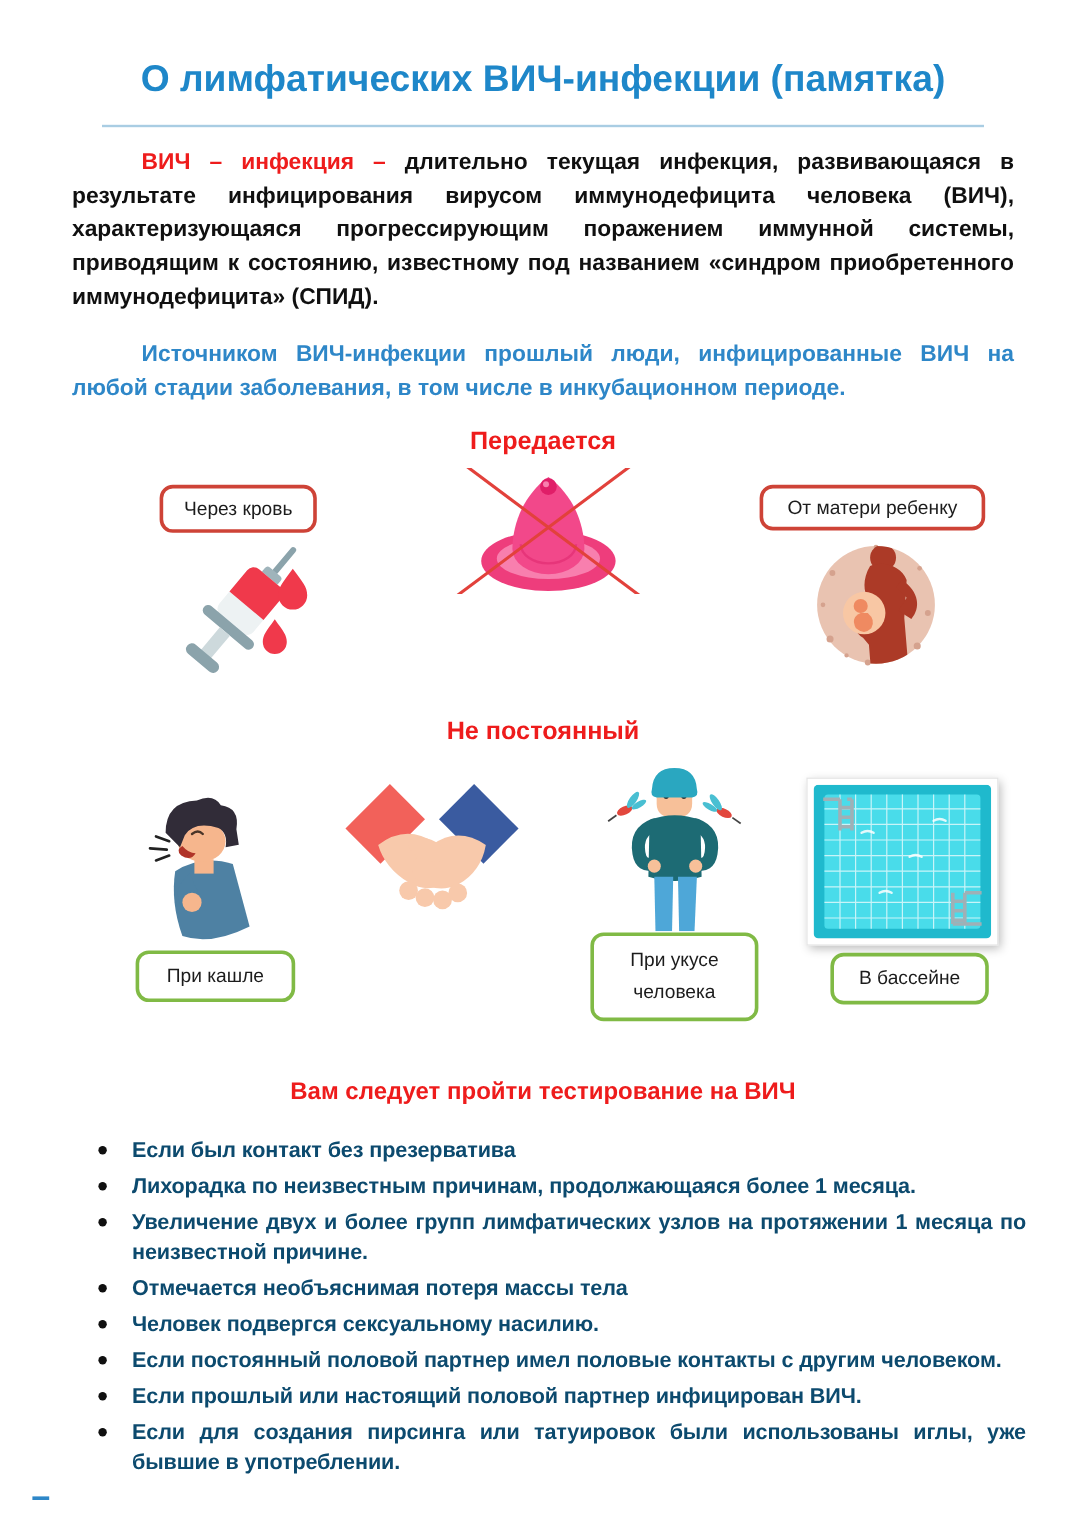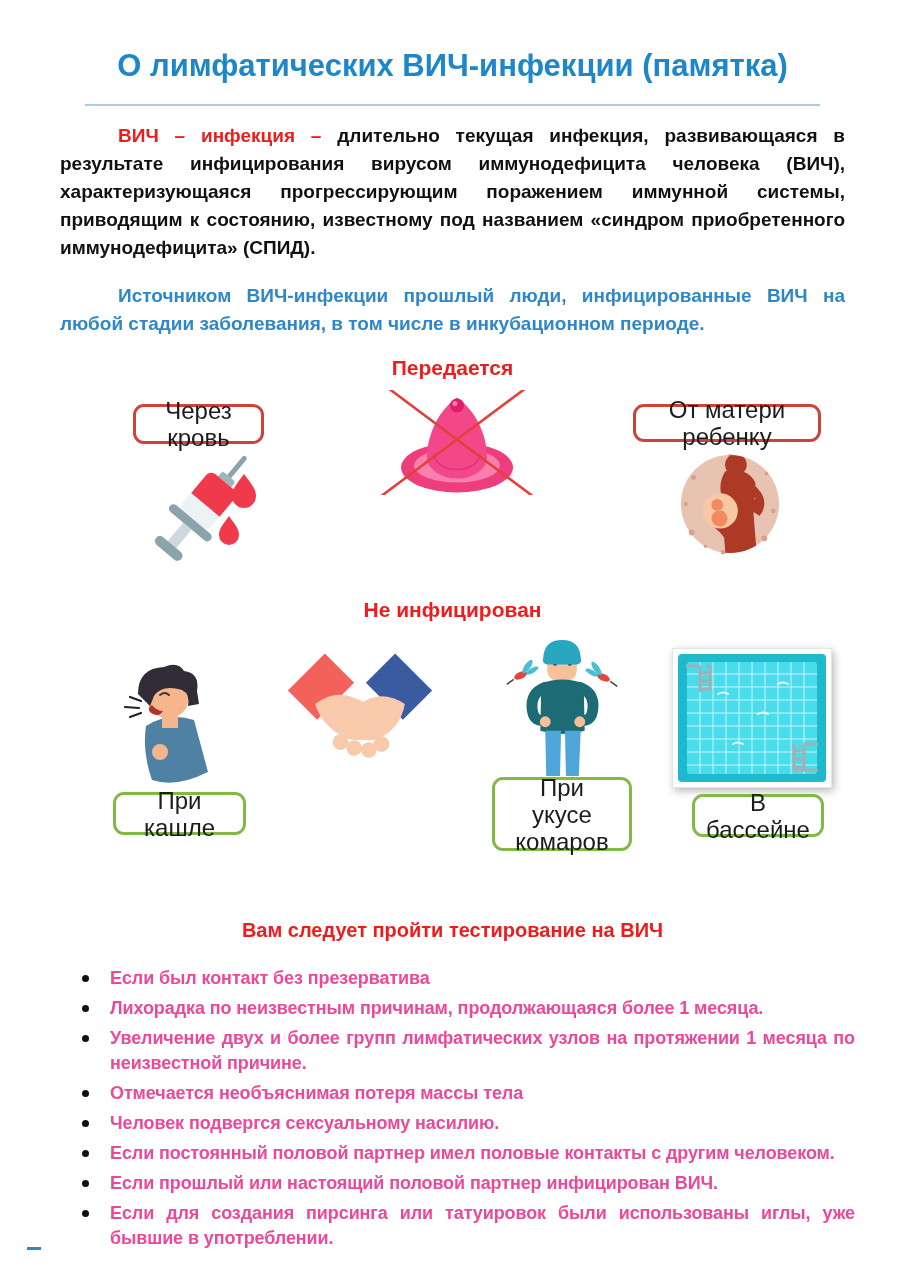--- a/index.html
+++ b/index.html
@@ -42,21 +42,21 @@
   .section-heading.tight { margin-top:10px; }
   .icon-row { position:relative; width:905px; }
   .row-transmitted { height:190px; margin-top:14px; }
   .row-not-transmitted { height:222px; margin-top:10px; }
   .abs { position:absolute; }
   .label-box {
     display:flex; align-items:center; justify-content:center;
     background:#fff;
     border-radius:11px;
     padding:6px 12px;
-    font-size:24px; line-height:27px; font-weight:400;
+    font-size:16px; line-height:27px; font-weight:400;
     color:#1c1c1c; text-align:center;
   }
   .label-box.red { border:3.5px solid #ce4337; }
   .label-box.green { border:3px solid #80ba45; }
   .pool-card {
     background:#fff;
     border:1px solid #e4e4e4;
     box-shadow:2px 3px 8px rgba(0,0,0,0.28);
     padding:5px;
   }
@@ -64,21 +64,21 @@
     margin:22px 50px 0 76px;
     list-style:none;
   }
   .test-list li {
     position:relative;
     padding-left:34px;
     font-size:18px; line-height:25px; font-weight:700;
     letter-spacing:-0.1px;
     text-align:justify;
     margin-bottom:5px;
-    color:#ec4899;
+    color:#0c4a6e;
   }
   .test-list li::before {
     content:"";
     position:absolute; left:6px; top:9px;
     width:7px; height:7px; border-radius:50%;
     background:#101010;
   }
   .footer-mark {
     position:absolute; left:27px; top:1247px;
     width:14px; height:3px; background:#2e87c8;
@@ -158,21 +158,21 @@
         </g>
         <g clip-path="url(#pcirc)">
           <circle cx="45" cy="62" r="18" fill="#f8c7a4"></circle>
           <circle cx="42" cy="56" r="6" fill="#ef8a61"></circle>
           <path d="M42 62q-9 4-4 13 7 6 13 0 4-7-3-13z" fill="#ef8a61"></path>
         </g>
       </svg>
     </div>
   </div>
 
-  <h2 class="section-heading tight">Не инфицирован</h2>
+  <h2 class="section-heading tight">Не постоянный</h2>
 
   <div class="icon-row row-not-transmitted">
 
     <div class="abs" style="left:110px; top:26px;">
       <svg width="108" height="128" viewBox="0 0 108 128">
         <path d="M36 66Q58 52 84 60l14 52q-32 16-56 8-10-28-6-54z" fill="#4e81a3"></path>
         <path d="M48 68Q34 80 40 93q7 10 18 2l-4-14z" fill="#4e81a3"></path>
         <circle cx="50" cy="92" r="8" fill="#f6b68d"></circle>
         <rect x="52" y="56" width="16" height="12" fill="#f6b68d"></rect>
         <ellipse cx="58" cy="41" rx="20" ry="17" fill="#f6b68d"></ellipse>
@@ -227,21 +227,21 @@
         <path d="M38 22Q39 4 57 4t19 18q2 6-4 7l-30 0q-6-1-4-7z" fill="#2aa7c0"></path>
         <path d="M40 52Q24 58 27 76q2 12 13 9" fill="none" stroke="#1d6b74" stroke-width="11" stroke-linecap="round"></path>
         <path d="M75 52q16 6 13 24-2 12-13 9" fill="none" stroke="#1d6b74" stroke-width="11" stroke-linecap="round"></path>
         <path d="M36 48q21-8 43 0l1 48q-23 7-45 0z" fill="#1d6b74"></path>
         <circle cx="40" cy="87" r="5.5" fill="#f7c099"></circle>
           <circle cx="75" cy="87" r="5.5" fill="#f7c099"></circle>
         <path d="M40 96h16l-1 46H41z" fill="#4ea7d8"></path>
         <path d="M60 96h16l-2 46H61z" fill="#4ea7d8"></path>
       </svg>
     </div>
-    <div class="abs label-box green" style="left:492px; top:143px; width:140px; height:74px;">При укусе комаров</div>
+    <div class="abs label-box green" style="left:492px; top:143px; width:140px; height:74px;">При укусе человека</div>
 
     <div class="abs pool-card" style="left:672px; top:14px; width:160px; height:140px;">
       <svg width="148" height="128" viewBox="0 0 148 128">
         <rect x="0" y="0" width="148" height="128" rx="4" fill="#1fb9cd"></rect>
         <rect x="9" y="8" width="130" height="112" rx="3" fill="#49dcea"></rect>
         <g stroke="#ffffff" stroke-width="1" opacity="0.7">
           <line x1="22" y1="8" x2="22" y2="120"></line>
             <line x1="35" y1="8" x2="35" y2="120"></line>
           <line x1="48" y1="8" x2="48" y2="120"></line>
             <line x1="61" y1="8" x2="61" y2="120"></line>
@@ -269,21 +269,21 @@
           <path d="M22 12v26M32 12v26M22 19h10M22 27h10M22 35h10"></path>
           <path d="M22 12H8M32 12h-4"></path>
           <path d="M116 90v26M126 90v26M116 97h10M116 105h10M116 113h10"></path>
           <path d="M116 116h24M126 90h14"></path>
         </g>
       </svg>
     </div>
     <div class="abs label-box green" style="left:692px; top:160px; width:132px; height:43px;">В бассейне</div>
   </div>
 
-  <h2 class="section-heading" style="margin-top:60px; font-size:20px;">Вам следует пройти тестирование на ВИЧ</h2>
+  <h2 class="section-heading" style="margin-top:40px; font-size:20px;">Вам следует пройти тестирование на ВИЧ</h2>
 
   <ul class="test-list">
     <li>Если был контакт без презерватива</li>
     <li>Лихорадка по неизвестным причинам, продолжающаяся более 1 месяца.</li>
     <li>Увеличение двух и более групп лимфатических узлов на протяжении 1 месяца по неизвестной причине.</li>
     <li>Отмечается необъяснимая потеря массы тела</li>
     <li>Человек подвергся сексуальному насилию.</li>
     <li>Если постоянный половой партнер имел половые контакты с другим человеком.</li>
     <li>Если прошлый или настоящий половой партнер инфицирован ВИЧ.</li>
     <li>Если для создания пирсинга или татуировок были использованы иглы, уже бывшие в употреблении.</li>

